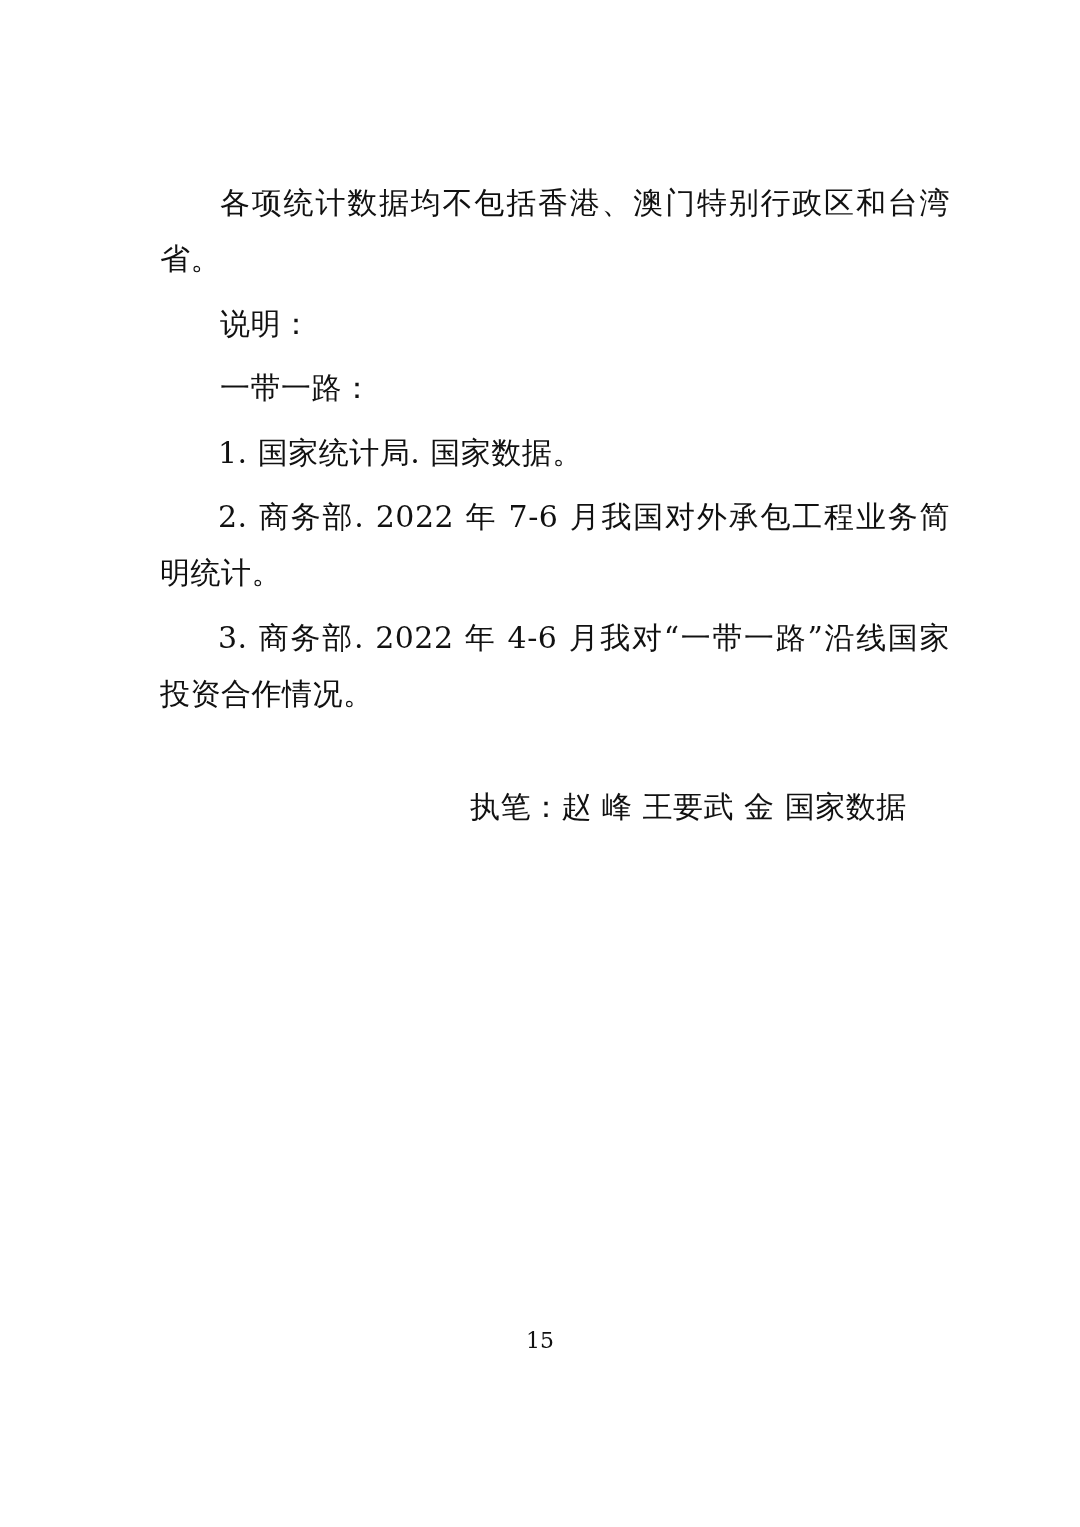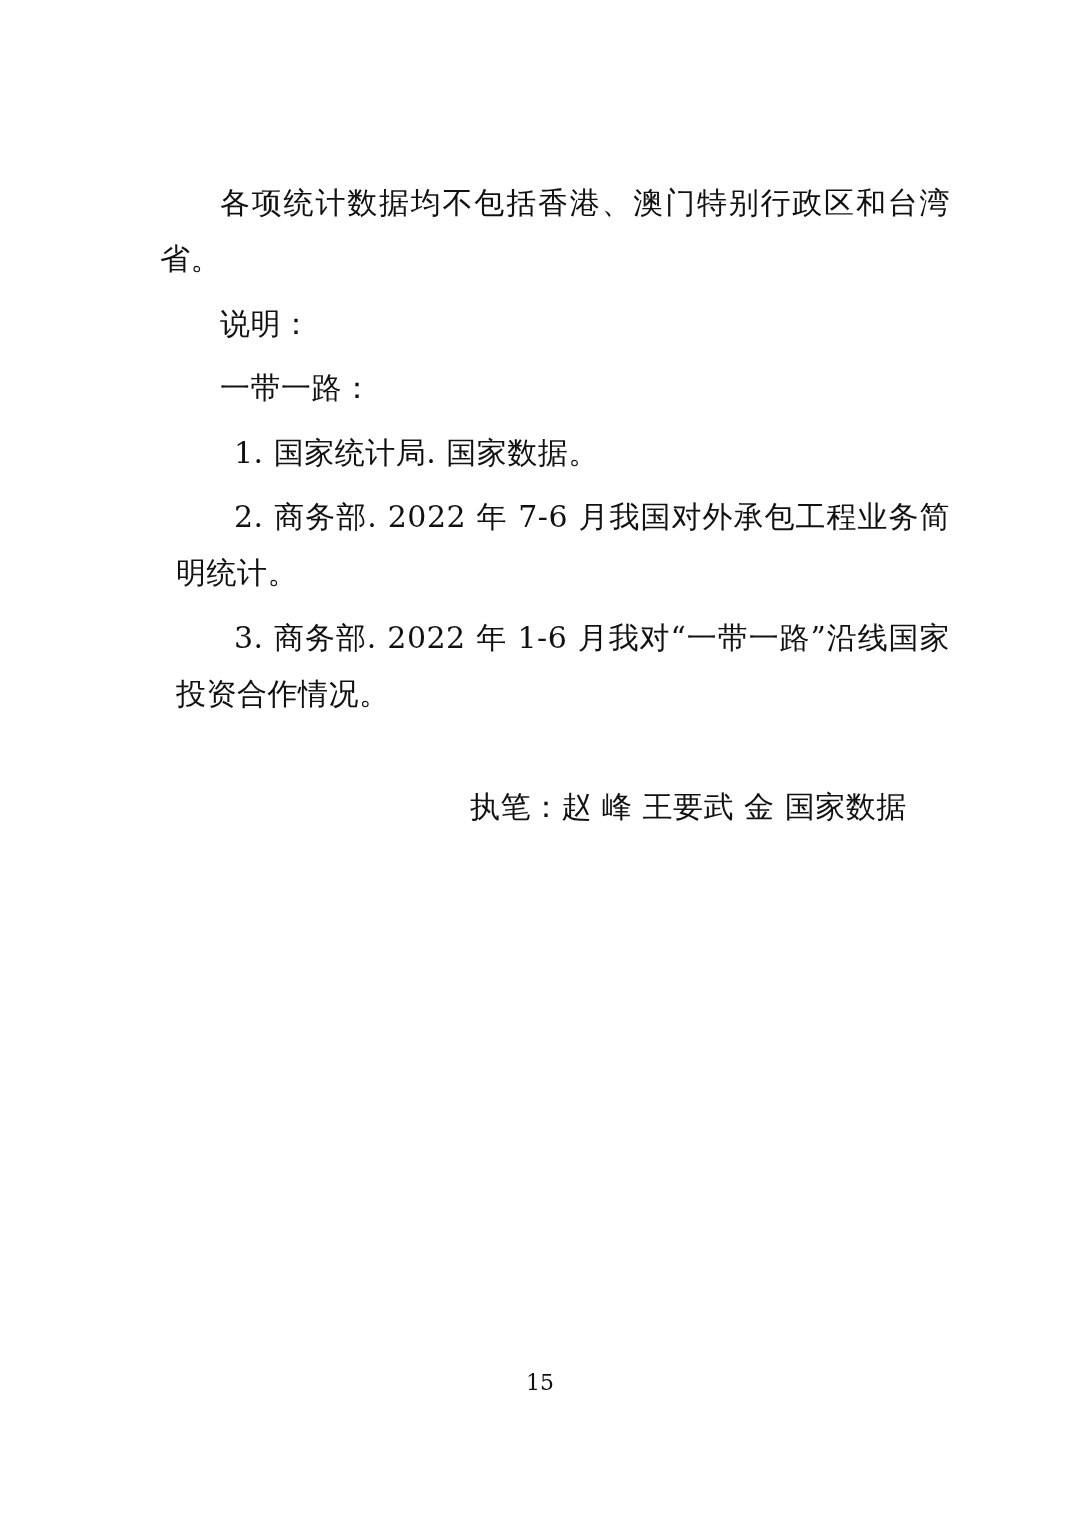--- a/index.html
+++ b/index.html
@@ -29,34 +29,33 @@
     letter-spacing: 0.5px;
     text-align: justify;
     margin: 0 0 8px 0;
     white-space: pre-wrap;
   }
   .indent {
     text-indent: 60px;
   }
   .indent-small {
     text-indent: 58px;
-    margin-left: 16px;
   }
   .signature {
     font-size: 30px;
     line-height: 1.88;
     letter-spacing: 0.5px;
     margin: 56px 0 0 0;
     padding-left: 310px;
   }
   .page-number {
     position: absolute;
     left: 0;
     right: 0;
-    top: 1370px;
+    top: 1328px;
     text-align: center;
     font-size: 22px;
     font-family: "DejaVu Serif", "Liberation Serif", serif;
     color: #111111;
   }
 </style>
 </head>
 <body>
 
 <div class="page">
@@ -66,21 +65,21 @@
     <p class="para indent">各项统计数据均不包括香港、澳门特别行政区和台湾省。</p>
 
     <p class="para indent">说明：</p>
 
     <p class="para indent">一带一路：</p>
 
     <p class="para indent-small">1. 国家统计局. 国家数据。</p>
 
     <p class="para indent-small">2. 商务部. 2022 年 7-6 月我国对外承包工程业务简明统计。</p>
 
-    <p class="para indent-small">3. 商务部. 2022 年 1-6 月我对“一带一路”沿线国家投资合作情况。</p>
+    <p class="para indent-small">3. 商务部. 2022 年 4-6 月我对“一带一路”沿线国家投资合作情况。</p>
 
 
     <p class="signature">执笔：赵 峰 王要武 金 国家数据</p>
 
   </div>
 
   <div class="page-number">15</div>
 
 </div>
 

